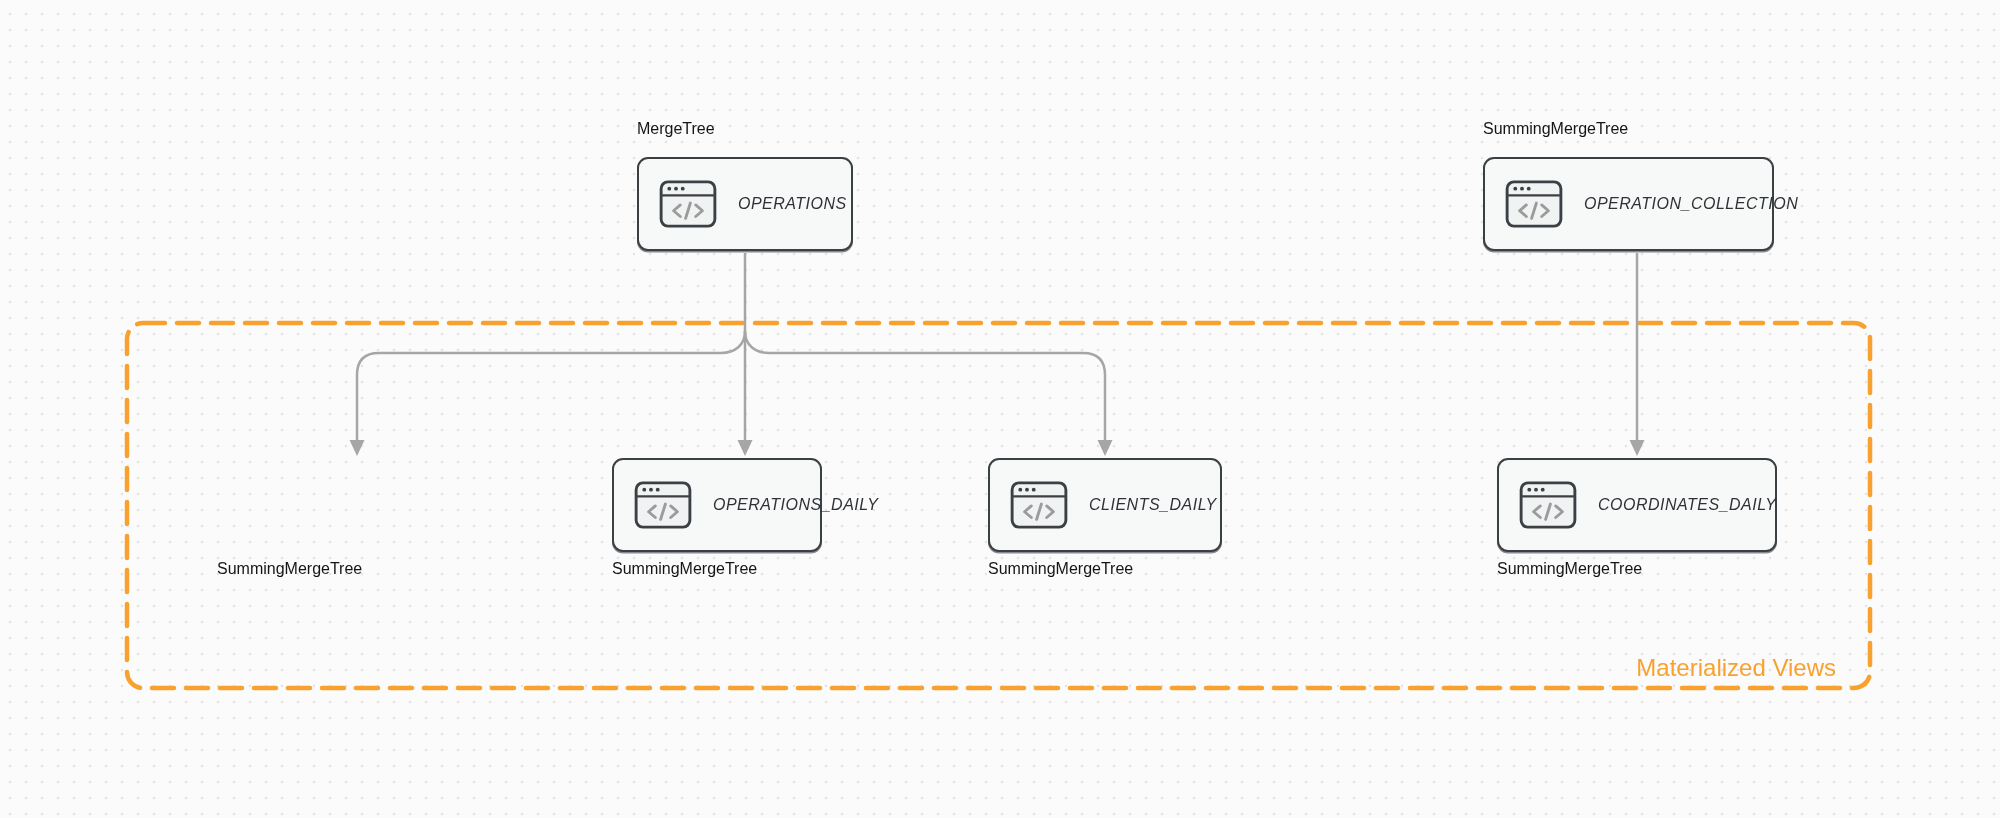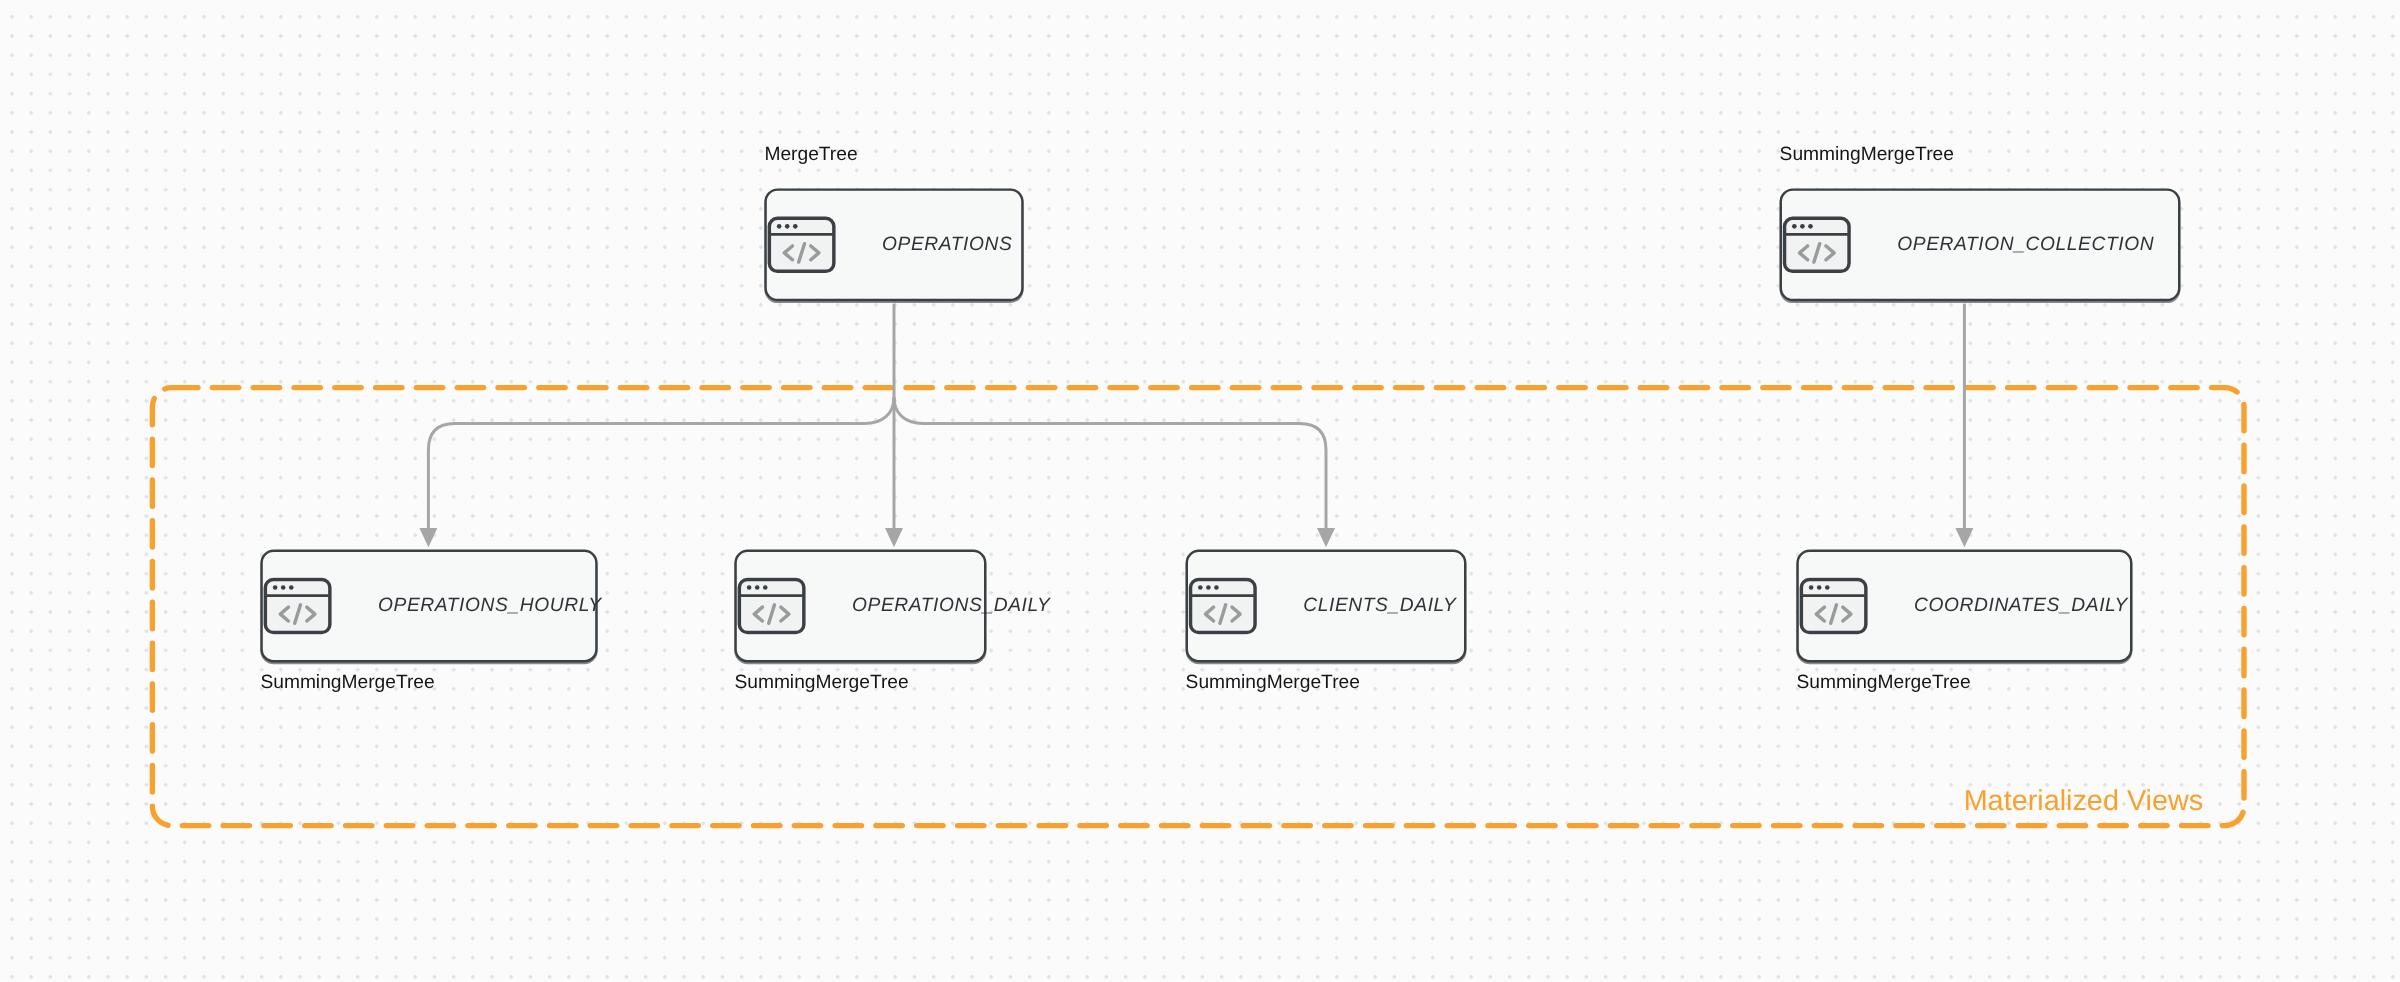--- a/index.html
+++ b/index.html
@@ -26,21 +26,22 @@
   }
   .node-box {
     position: absolute;
     height: 94px;
     box-sizing: border-box;
     background: #f7f8f8;
     border: 2.5px solid #3b4045;
     border-radius: 11px;
     display: flex;
     align-items: center;
-    gap: 38px;
+    padding-left: 20px;
+    gap: 21px;
     box-shadow: 0 1.5px 0 rgba(40,44,48,0.55);
   }
   .table-name {
     font-style: italic;
     font-size: 16px;
     letter-spacing: 0.5px;
     color: #2e3236;
     white-space: nowrap;
   }
   .engine-label {
@@ -51,21 +52,21 @@
   }
   .group-label {
     position: absolute;
     font-size: 24px;
     font-weight: 500;
     color: #f8a12f;
     white-space: nowrap;
   }
   
   .pos-operations            { left: 637px;  top: 157px; width: 216px; }
-  .pos-operation-collection  { left: 1483px; top: 157px; width: 334px; }
+  .pos-operation-collection  { left: 1483px; top: 157px; width: 291px; }
   .pos-operations-hourly     { left: 217px;  top: 458px; width: 281px; }
   .pos-operations-daily      { left: 612px;  top: 458px; width: 210px; }
   .pos-clients-daily         { left: 988px;  top: 458px; width: 234px; }
   .pos-coordinates-daily     { left: 1497px; top: 458px; width: 280px; }
 
   .lbl-operations            { left: 637px;  top: 120px; width: 216px; }
   .lbl-operation-collection  { left: 1483px; top: 120px; width: 307px; }
   .lbl-operations-hourly     { left: 217px;  top: 560px; width: 281px; }
   .lbl-operations-daily      { left: 612px;  top: 560px; width: 265px; }
   .lbl-clients-daily         { left: 988px;  top: 560px; width: 234px; }
@@ -125,33 +126,20 @@
       <circle cx="10.5" cy="9" r="2" fill="#3b4045"></circle>
       <circle cx="17.5" cy="9" r="2" fill="#3b4045"></circle>
       <circle cx="24.5" cy="9" r="2" fill="#3b4045"></circle>
       <polyline points="22,26 15,32 22,38" fill="none" stroke="#999b9d" stroke-width="3" stroke-linecap="round" stroke-linejoin="round"></polyline>
       <polyline points="38,26 45,32 38,38" fill="none" stroke="#999b9d" stroke-width="3" stroke-linecap="round" stroke-linejoin="round"></polyline>
       <line x1="32.5" y1="24" x2="27.5" y2="40" stroke="#999b9d" stroke-width="3" stroke-linecap="round"></line>
     </svg>
     <span class="table-name">OPERATION_COLLECTION</span>
   </div>
 
-  <div class="node-box pos-operations-hourly">
-    <svg class="win-icon" width="58" height="48" viewBox="0 0 60 50">
-      <rect x="2" y="2" width="56" height="46" rx="7" fill="#f1f2f2" stroke="#3b4045" stroke-width="3"></rect>
-      <line x1="3" y1="16" x2="57" y2="16" stroke="#3b4045" stroke-width="2.5"></line>
-      <circle cx="10.5" cy="9" r="2" fill="#3b4045"></circle>
-      <circle cx="17.5" cy="9" r="2" fill="#3b4045"></circle>
-      <circle cx="24.5" cy="9" r="2" fill="#3b4045"></circle>
-      <polyline points="22,26 15,32 22,38" fill="none" stroke="#999b9d" stroke-width="3" stroke-linecap="round" stroke-linejoin="round"></polyline>
-      <polyline points="38,26 45,32 38,38" fill="none" stroke="#999b9d" stroke-width="3" stroke-linecap="round" stroke-linejoin="round"></polyline>
-      <line x1="32.5" y1="24" x2="27.5" y2="40" stroke="#999b9d" stroke-width="3" stroke-linecap="round"></line>
-    </svg>
-    <span class="table-name">OPERATIONS_HOURLY</span>
-  </div>
 
   <div class="node-box pos-operations-daily">
     <svg class="win-icon" width="58" height="48" viewBox="0 0 60 50">
       <rect x="2" y="2" width="56" height="46" rx="7" fill="#f1f2f2" stroke="#3b4045" stroke-width="3"></rect>
       <line x1="3" y1="16" x2="57" y2="16" stroke="#3b4045" stroke-width="2.5"></line>
       <circle cx="10.5" cy="9" r="2" fill="#3b4045"></circle>
       <circle cx="17.5" cy="9" r="2" fill="#3b4045"></circle>
       <circle cx="24.5" cy="9" r="2" fill="#3b4045"></circle>
       <polyline points="22,26 15,32 22,38" fill="none" stroke="#999b9d" stroke-width="3" stroke-linecap="round" stroke-linejoin="round"></polyline>
       <polyline points="38,26 45,32 38,38" fill="none" stroke="#999b9d" stroke-width="3" stroke-linecap="round" stroke-linejoin="round"></polyline>

